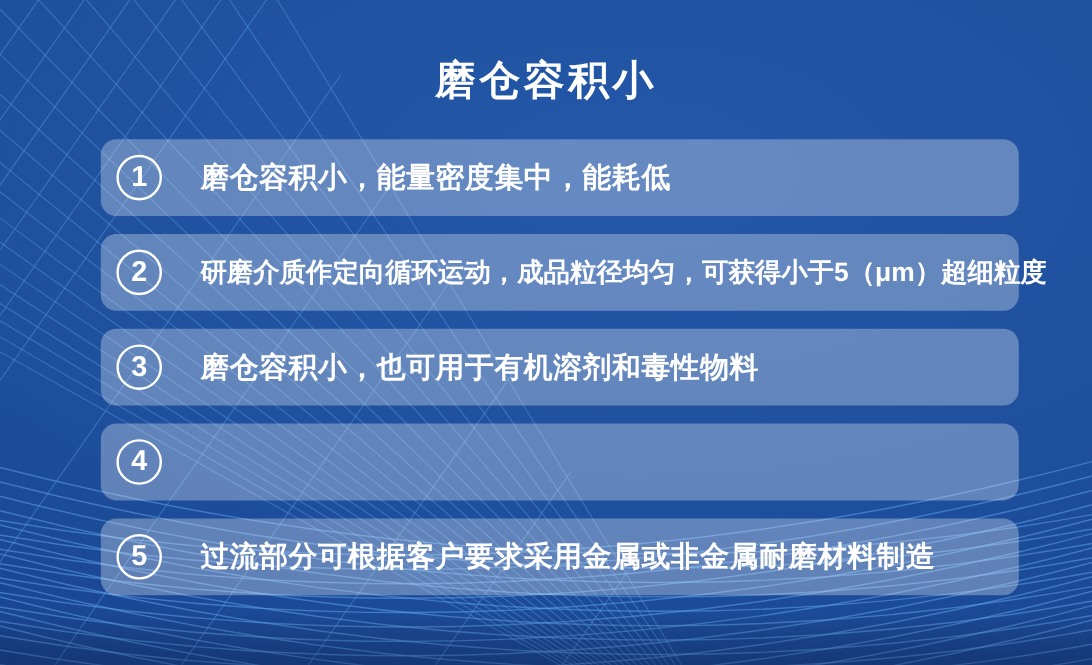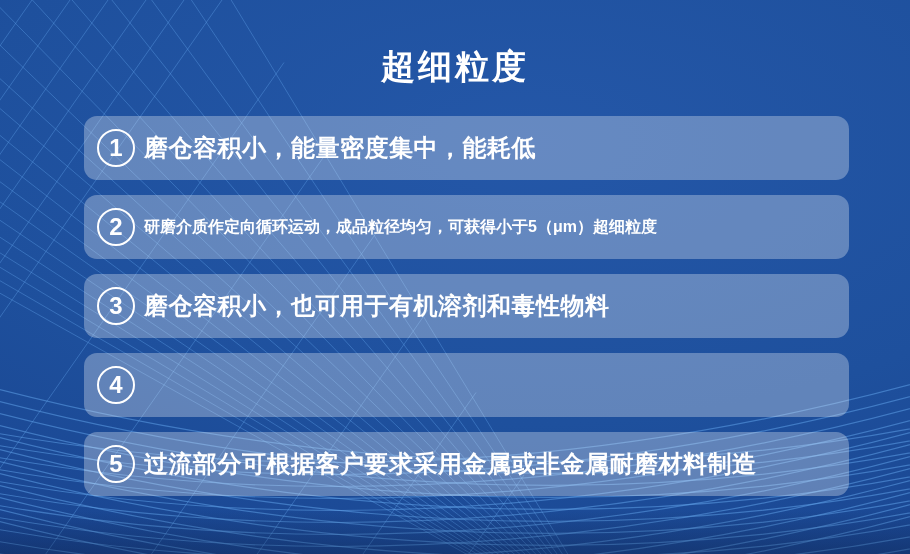--- a/index.html
+++ b/index.html
@@ -33,25 +33,25 @@
   .num{
     flex:0 0 auto;
     width:38px;height:38px;margin-left:13px;
     border:2.5px solid #ffffff;border-radius:50%;
     box-sizing:border-box;
     display:flex;align-items:center;justify-content:center;
     color:#ffffff;font-size:24px;font-weight:bold;line-height:1;
     padding-bottom:1px;
   }
   .txt{
-    margin-left:9px;
+    margin-left:32px;
     color:#ffffff;font-size:24px;font-weight:bold;
     letter-spacing:0.5px;white-space:nowrap;
   }
-  .row.small .txt{font-size:16px;letter-spacing:0;}
+  .row.small .txt{font-size:22px;letter-spacing:0;}
 </style>
 </head>
 <body>
 
 <div class="stage">
 
   <svg id="mesh" viewBox="0 0 910 554" xmlns="http://www.w3.org/2000/svg">
       <path d="M -560 -20 L 620 640" stroke="#5FA0E8" stroke-opacity="0.4" stroke-width="1" fill="none"></path>
       <path d="M -519 -20 L 620 640" stroke="#5FA0E8" stroke-opacity="0.4" stroke-width="1" fill="none"></path>
       <path d="M -478 -20 L 620 640" stroke="#5FA0E8" stroke-opacity="0.4" stroke-width="1" fill="none"></path>
@@ -116,21 +116,21 @@
       <path d="M -10 540 Q 440 620 920 490" stroke="#5FA0E8" stroke-opacity="0.55" stroke-width="1.2" fill="none"></path>
       <path d="M 920 535 Q 470 620 -10 495" stroke="#5FA0E8" stroke-opacity="0.55" stroke-width="1.2" fill="none"></path>
       <path d="M -10 552 Q 440 632 920 502" stroke="#5FA0E8" stroke-opacity="0.55" stroke-width="1.2" fill="none"></path>
       <path d="M 920 547 Q 470 632 -10 507" stroke="#5FA0E8" stroke-opacity="0.55" stroke-width="1.2" fill="none"></path>
       <path d="M -10 564 Q 440 644 920 514" stroke="#5FA0E8" stroke-opacity="0.55" stroke-width="1.2" fill="none"></path>
       <path d="M 920 559 Q 470 644 -10 519" stroke="#5FA0E8" stroke-opacity="0.55" stroke-width="1.2" fill="none"></path>
     </svg>
 
   <div class="bottom-shade"></div>
 
-  <h1 class="title">超细粒度</h1>
+  <h1 class="title">磨仓容积小</h1>
 
   <div>
 
     <div class="row r1">
       <span class="num">1</span>
       <span class="txt">磨仓容积小，能量密度集中，能耗低</span>
     </div>
 
     <div class="row r2 small">
       <span class="num">2</span>

